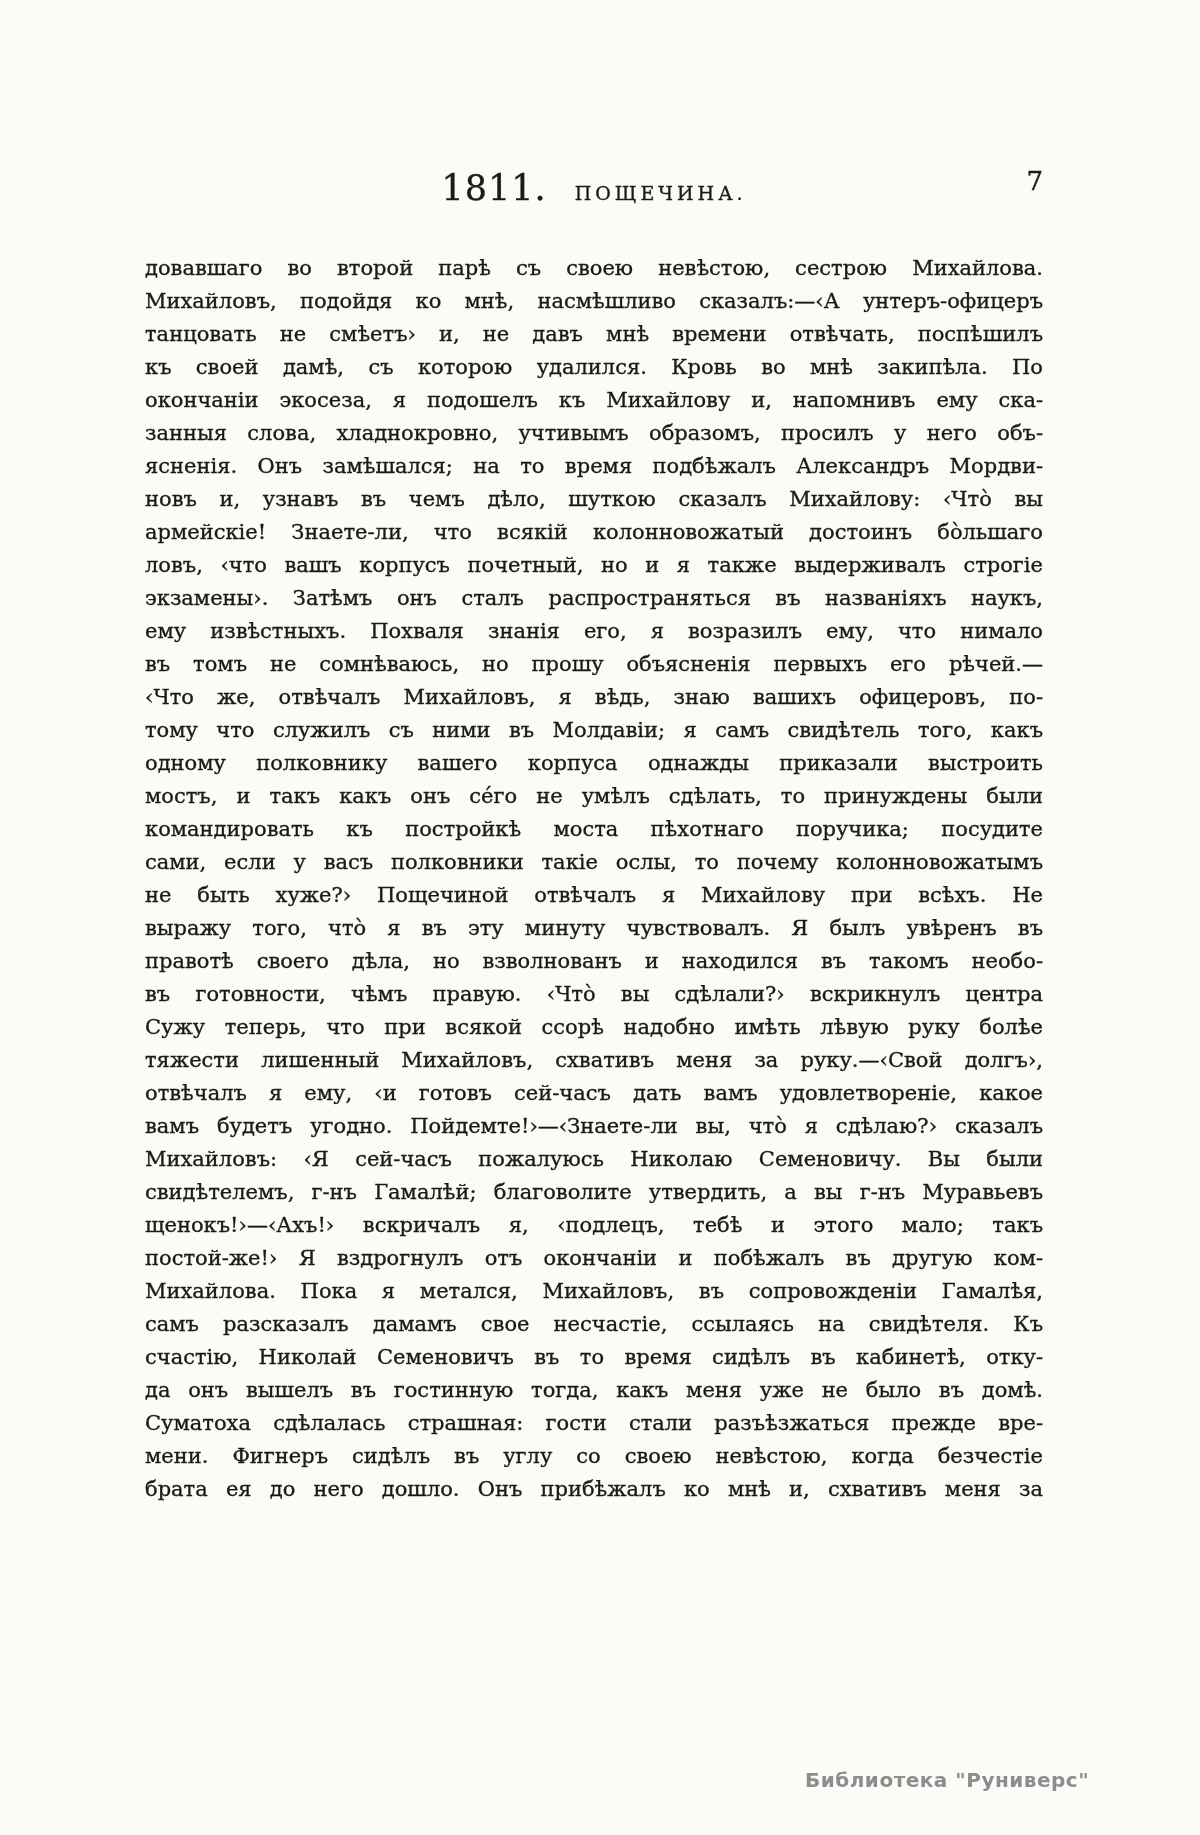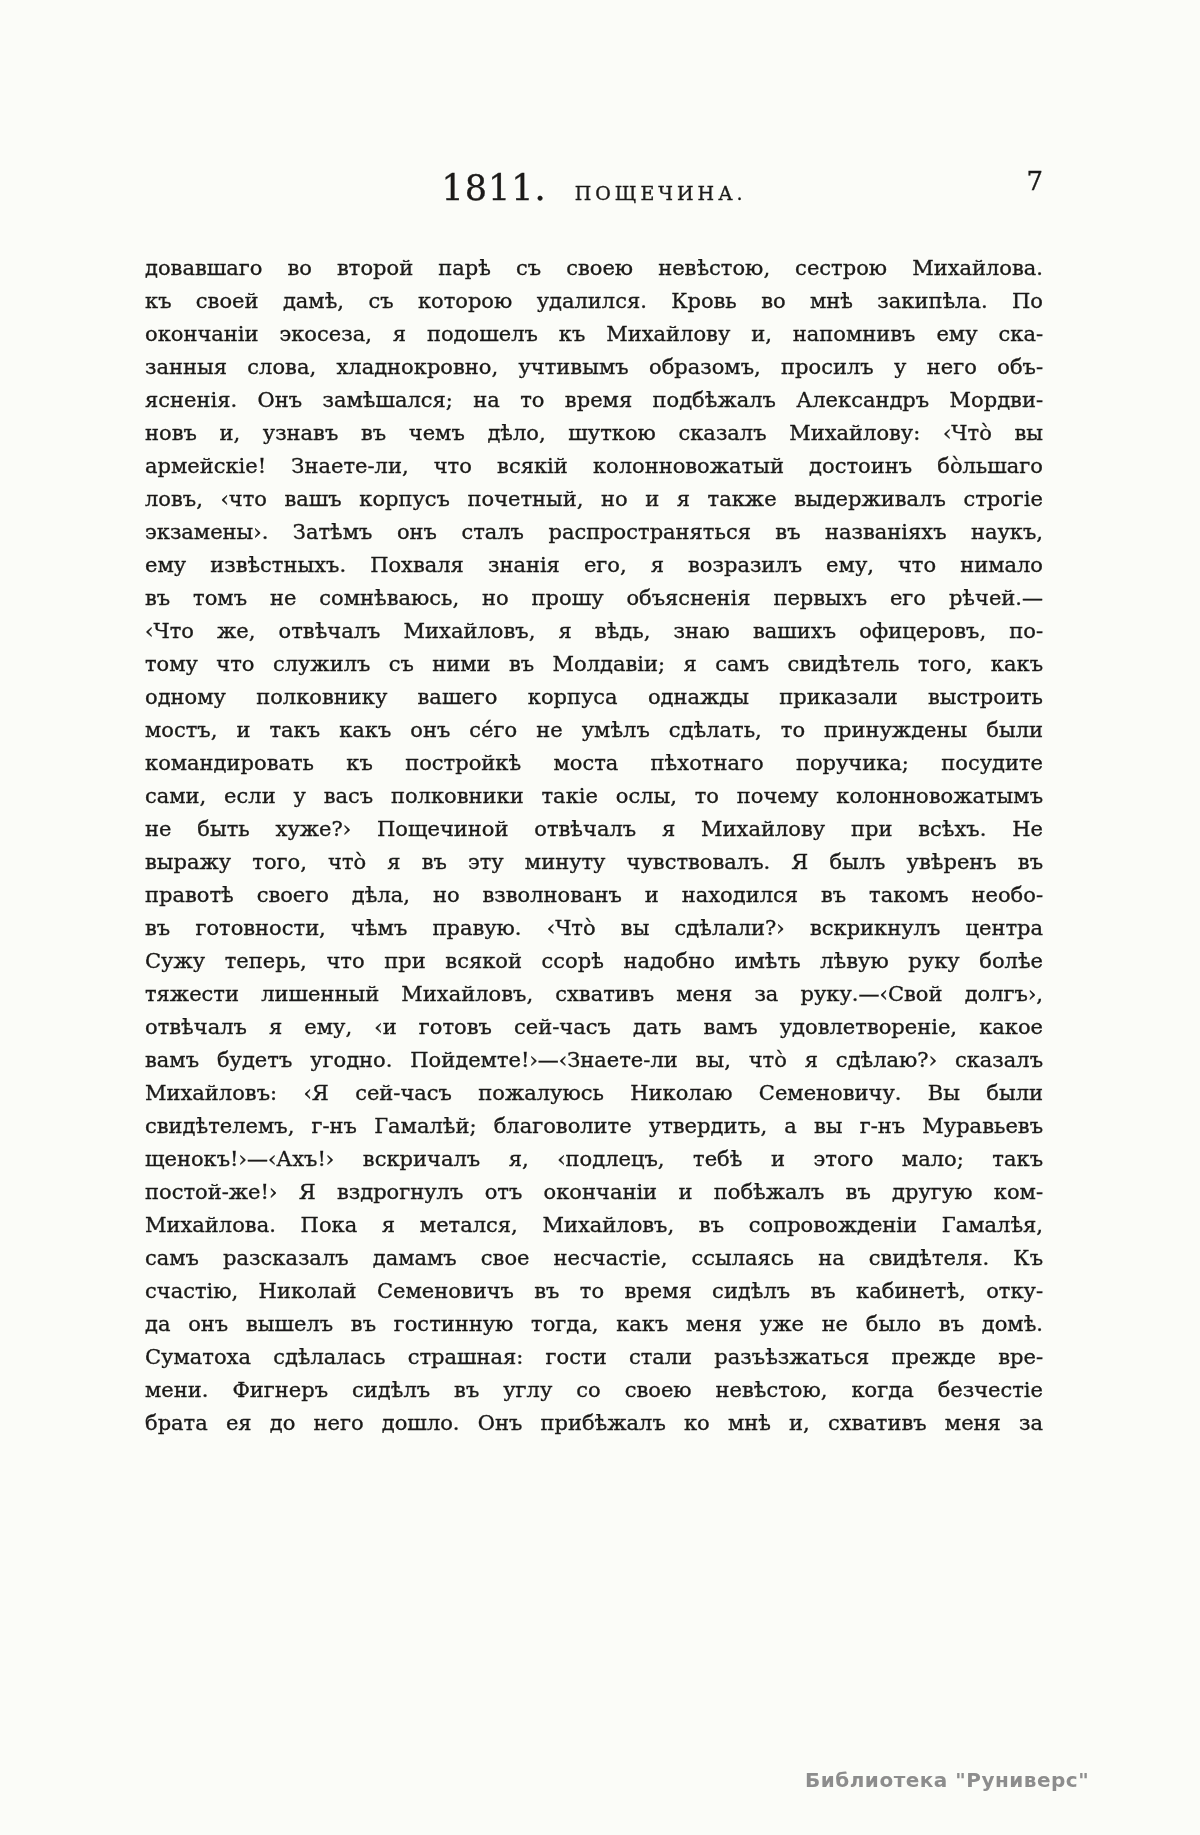--- a/index.html
+++ b/index.html
@@ -65,20 +65,22 @@
 
   <div class="running-head">
     <div class="head-center">
       <span class="head-year">1811.</span><span class="head-chapter">ПОЩЕЧИНА.</span>
     </div>
     <div class="page-num">7</div>
   </div>
 
   <div class="body-text">
       <div class="line">довавшаго во второй парѣ съ своею невѣстою, сестрою Михайлова.</div>
+      <div class="line">Михайловъ, подойдя ко мнѣ, насмѣшливо сказалъ:—‹А унтеръ-офицеръ</div>
+      <div class="line">танцовать не смѣетъ› и, не давъ мнѣ времени отвѣчать, поспѣшилъ</div>
       <div class="line">къ своей дамѣ, съ которою удалился. Кровь во мнѣ закипѣла. По</div>
       <div class="line">окончаніи экосеза, я подошелъ къ Михайлову и, напомнивъ ему ска-</div>
       <div class="line">занныя слова, хладнокровно, учтивымъ образомъ, просилъ у него объ-</div>
       <div class="line">ясненія. Онъ замѣшался; на то время подбѣжалъ Александръ Мордви-</div>
       <div class="line">новъ и, узнавъ въ чемъ дѣло, шуткою сказалъ Михайлову: ‹Что̀ вы</div>
       <div class="line">армейскіе! Знаете-ли, что всякій колонновожатый достоинъ бо̀льшаго</div>
       <div class="line">ловъ, ‹что вашъ корпусъ почетный, но и я также выдерживалъ строгіе</div>
       <div class="line">экзамены›. Затѣмъ онъ сталъ распространяться въ названіяхъ наукъ,</div>
       <div class="line">ему извѣстныхъ. Похваля знанія его, я возразилъ ему, что нимало</div>
       <div class="line">въ томъ не сомнѣваюсь, но прошу объясненія первыхъ его рѣчей.—</div>

